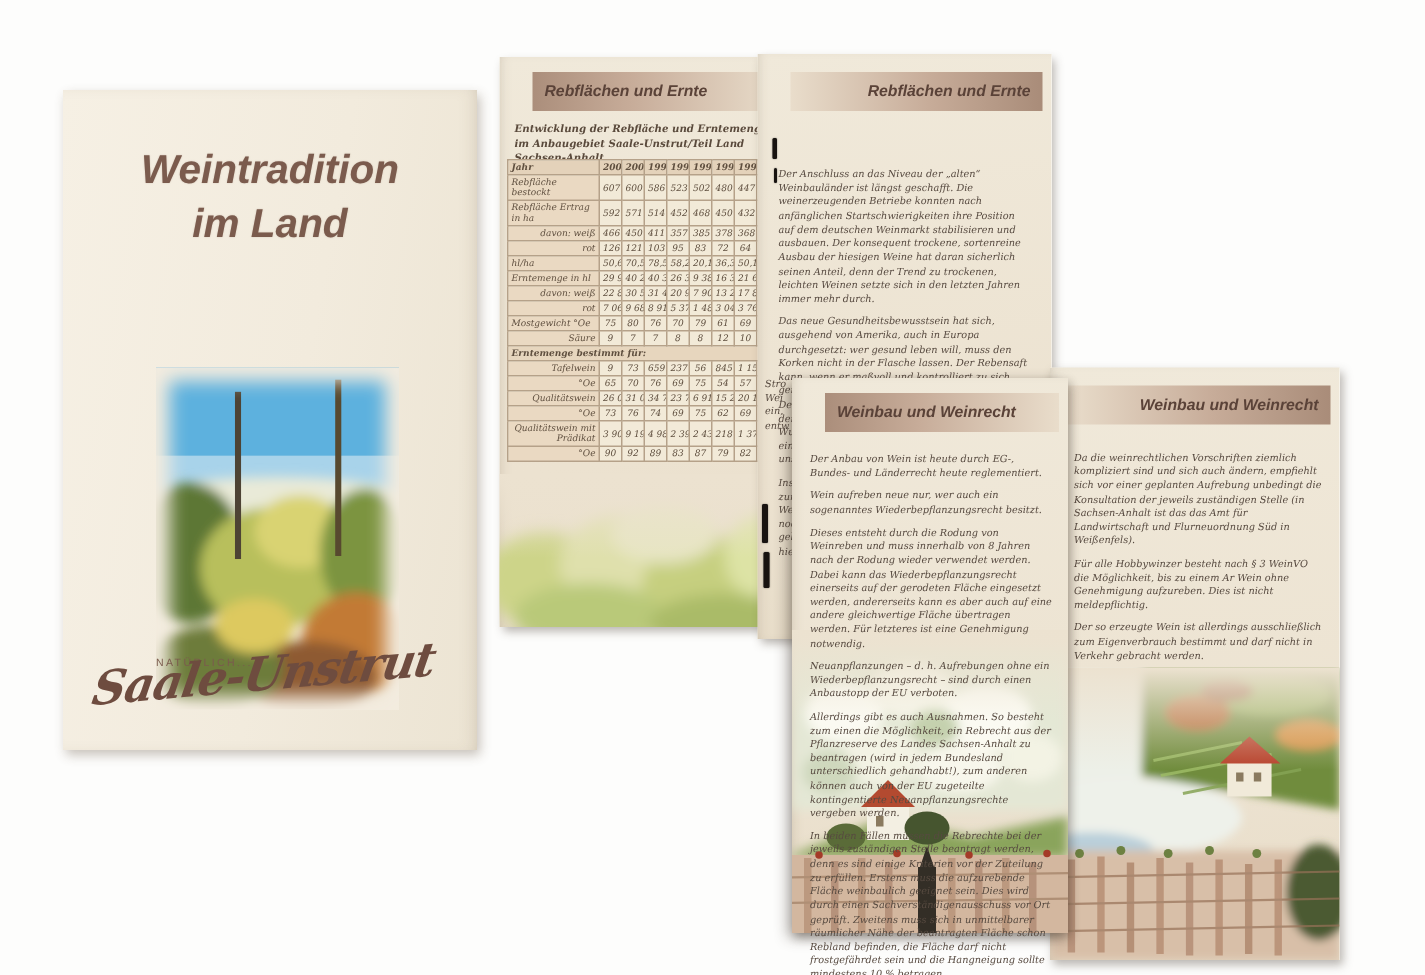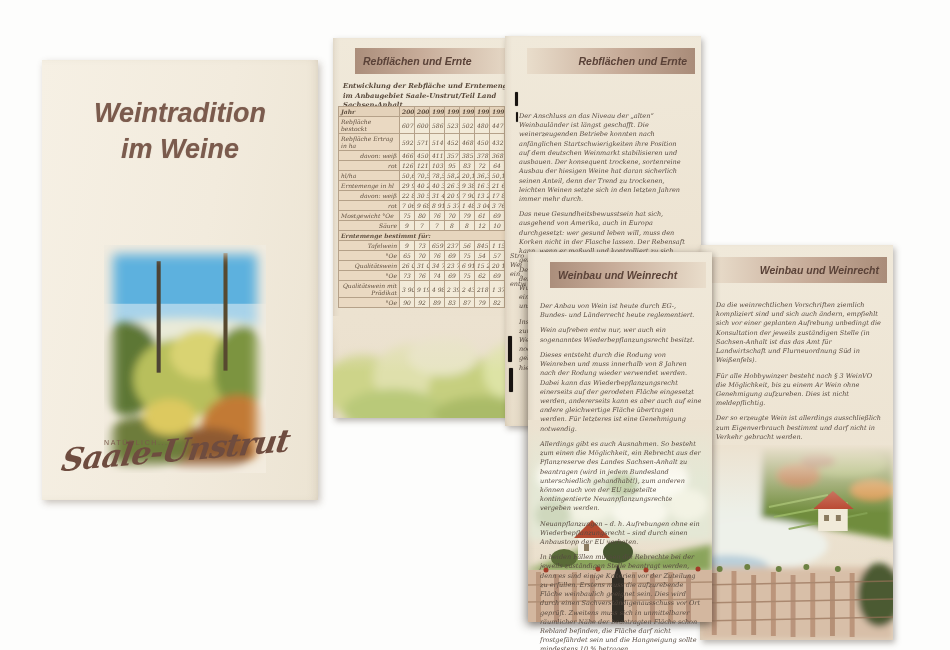--- a/index.html
+++ b/index.html
@@ -104,21 +104,21 @@
   #pageD .body-text{left:16px;right:12px;top:56px;z-index:2;}
   #pageD .watercolor{position:absolute;left:0;right:0;top:200px;height:195px;z-index:1;}
   .z1{z-index:1}.z2{z-index:2}.z3{z-index:3}.z4{z-index:4}
 </style>
 </head>
 <body>
 
 <div class="page" id="cover">
   <div class="cover-title">
     <div>Weintradition</div>
-    <div>im Weine</div>
+    <div>im Land</div>
   </div>
   <div class="cover-photo">
     <svg viewBox="0 0 160 225" preserveAspectRatio="none" aria-hidden="true">
       <defs>
           <filter id="bl1" x="-30%" y="-30%" width="160%" height="160%">
             <feGaussianBlur stdDeviation="4"></feGaussianBlur>
           </filter>
         </defs>
       <rect x="0" y="0" width="160" height="90" fill="#5db1de"></rect>
       <rect x="0" y="58" width="160" height="34" fill="#bcdcec" opacity="0.8"></rect>
@@ -455,24 +455,24 @@
     </svg>
   </div>
 </div>
 
 <div class="page sheet z4" id="pageC">
   <div class="band band-left">
     <span>Weinbau und Weinrecht</span>
   </div>
   <div class="body-text">
       <p>Der Anbau von Wein ist heute durch EG-, Bundes- und Länderrecht heute reglementiert.</p>
-      <p>Wein aufreben entw nur, wer auch ein sogenanntes Wiederbepflanzungsrecht besitzt.</p>
+      <p>Wein aufreben neue nur, wer auch ein sogenanntes Wiederbepflanzungsrecht besitzt.</p>
       <p>Dieses entsteht durch die Rodung von Weinreben und muss innerhalb von 8 Jahren nach der Rodung wieder verwendet werden. Dabei kann das Wiederbepflanzungsrecht einerseits auf der gerodeten Fläche eingesetzt werden, andererseits kann es aber auch auf eine andere gleichwertige Fläche übertragen werden. Für letzteres ist eine Genehmigung notwendig.</p>
+      <p>Neuanpflanzungen – d. h. Aufrebungen ohne ein Wiederbepflanzungsrecht – sind durch einen Anbaustopp der EU verboten.</p>
       <p>Allerdings gibt es auch Ausnahmen. So besteht zum einen die Möglichkeit, ein Rebrecht aus der Pflanzreserve des Landes Sachsen-Anhalt zu beantragen (wird in jedem Bundesland unterschiedlich gehandhabt!), zum anderen können auch von der EU zugeteilte kontingentierte Neuanpflanzungsrechte vergeben werden.</p>
-      <p>Neuanpflanzungen – d. h. Aufrebungen ohne ein Wiederbepflanzungsrecht – sind durch einen Anbaustopp der EU verboten.</p>
       <p>In beiden Fällen müssen die Rebrechte bei der jeweils zuständigen Stelle beantragt werden, denn es sind einige Kriterien vor der Zuteilung zu erfüllen. Erstens muss die aufzurebende Fläche weinbaulich geeignet sein. Dies wird durch einen Sachverständigenausschuss vor Ort geprüft. Zweitens muss sich in unmittelbarer räumlicher Nähe der beantragten Fläche schon Rebland befinden, die Fläche darf nicht frostgefährdet sein und die Hangneigung sollte mindestens 10 % betragen.</p>
     </div>
   <div class="watercolor">
     <svg viewBox="0 0 184 202" preserveAspectRatio="none" aria-hidden="true">
       <defs>
         <filter id="bl4" x="-30%" y="-30%" width="160%" height="160%">
             <feGaussianBlur stdDeviation="3.5"></feGaussianBlur>
           </filter>
         <linearGradient id="fadeC" x1="0" y1="0" x2="0" y2="1">
           <stop offset="0" stop-color="#ece2d0" stop-opacity="1"></stop>

